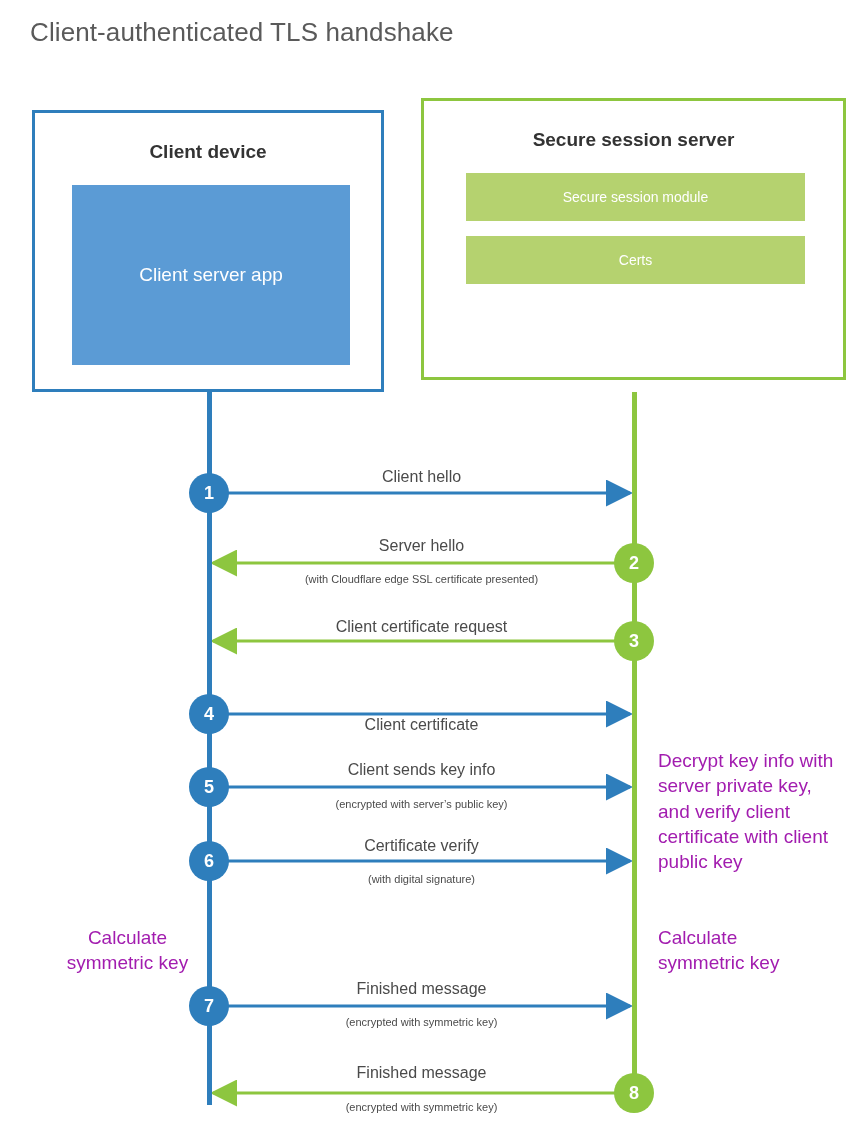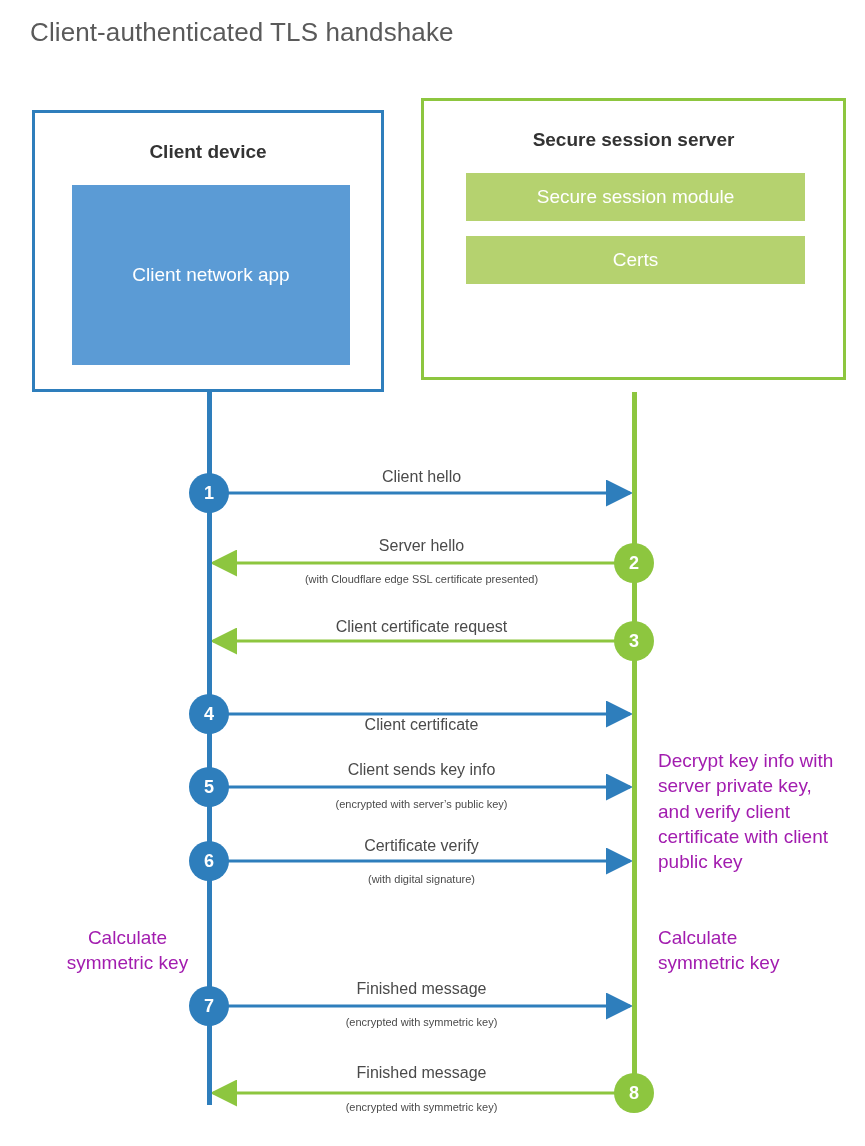--- a/index.html
+++ b/index.html
@@ -73,21 +73,21 @@
   .server-bar {
     position: absolute;
     left: 42px;
     width: 339px;
     height: 48px;
     background: #b5d26f;
     display: flex;
     align-items: center;
     justify-content: center;
     color: #ffffff;
-    font-size: 19px;
+    font-size: 14px;
   }
   #server-bar-0 { top: 72px; }
   #server-bar-1 { top: 135px; }
   #server-bar-2 { top: 196px; }
 
   
   .lifeline {
     position: absolute;
     width: 5px;
     top: 392px;
@@ -187,21 +187,21 @@
     <line x1="209" y1="1006" x2="630" y2="1006" stroke="#2e7ebc" stroke-width="3" marker-end="url(#arrow-blue)"></line>
 
     <line x1="632" y1="1093" x2="213" y2="1093" stroke="#8dc63f" stroke-width="3" marker-end="url(#arrow-green)"></line>
   </svg>
 
   <div class="lifeline" id="lifeline-client"></div>
   <div class="lifeline" id="lifeline-server"></div>
 
   <div class="actor-box" id="client-box">
     <div class="actor-title">Client device</div>
-    <div id="client-app-rect">Client network app</div>
+    <div id="client-app-rect">Client server app</div>
   </div>
 
   <div class="actor-box" id="server-box">
     <div class="actor-title">Secure session server</div>
     <div class="server-bar" id="server-bar-0">Secure session module</div>
     <div class="server-bar" id="server-bar-1">Certs</div>
   </div>
 
   <div class="msg-label" style="top:468px;">Client hello</div>
   <div class="step-circle blue" style="top:473px;">1</div>

